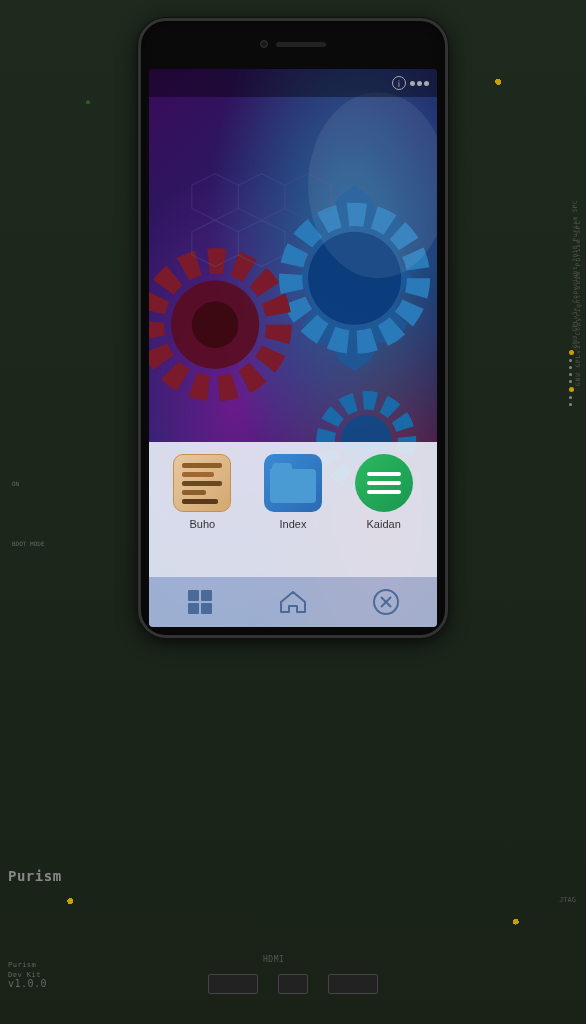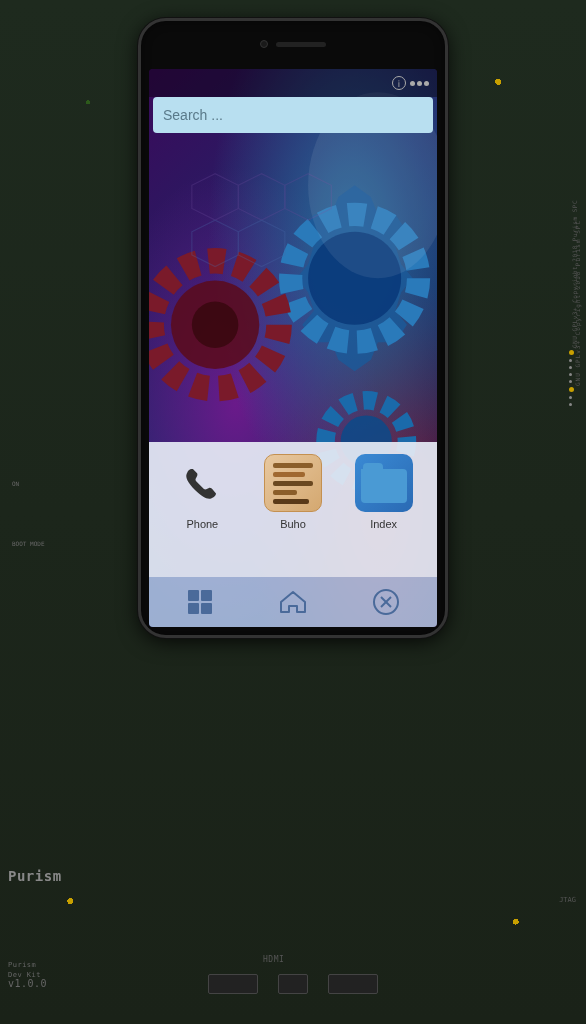--- a/index.html
+++ b/index.html
@@ -551,36 +551,25 @@
         <div class="info-dot">
           <span style="font-size:9px; color:#aaa;">ℹ</span>
         </div>
         <div style="display:flex; gap:2px;">
           <div style="width:5px;height:5px;background:#aaa;border-radius:50%;"></div>
           <div style="width:5px;height:5px;background:#aaa;border-radius:50%;"></div>
           <div style="width:5px;height:5px;background:#aaa;border-radius:50%;"></div>
         </div>
       </div>
 
-      <div class="search-bar">
-        <span class="search-text">Search ...</span>
-      </div>
 
       <div class="drawer-arrow"></div>
 
       <div class="app-tray">
 
-        <div class="app-item">
-          <div class="app-icon app-icon-phone">
-            <svg class="phone-svg" viewBox="0 0 60 60">
-              <path d="M15,10 C15,10 12,10 10,13 L8,17 C6,22 10,30 20,40 C30,50 38,54 43,52 L47,50 C50,48 50,45 50,45 L44,38 C44,38 42,36 40,37 L36,39 C36,39 34,40 32,38 L22,28 C20,26 21,24 21,24 L23,20 C24,18 23,16 23,16 L17,10 C17,10 16,10 15,10 Z" fill="#333" stroke="none"></path>
-            </svg>
-          </div>
-          <span class="app-label">Phone</span>
-        </div>
 
         <div class="app-item">
           <div class="app-icon app-icon-buho">
             <div class="buho-stripes">
               <div class="buho-stripe" style="background:#8b5e2a; width:100%;"></div>
               <div class="buho-stripe" style="background:#a06830; width:80%;"></div>
               <div class="buho-stripe" style="background:#6a4820; width:100%;"></div>
               <div class="buho-stripe" style="background:#8b5e2a; width:60%;"></div>
               <div class="buho-stripe" style="background:#5a3a18; width:90%;"></div>
             </div>
@@ -591,20 +580,30 @@
         <div class="app-item">
           <div class="app-icon app-icon-index">
             <div class="folder-icon">
               <div class="folder-tab"></div>
               <div class="folder-body"></div>
             </div>
           </div>
           <span class="app-label">Index</span>
         </div>
 
+        <div class="app-item">
+          <div class="app-icon app-icon-kaidan" style="border-radius:50%;">
+            <div class="kaidan-lines">
+              <div class="kaidan-line" style="width:34px;"></div>
+              <div class="kaidan-line" style="width:34px;"></div>
+              <div class="kaidan-line" style="width:34px;"></div>
+            </div>
+          </div>
+          <span class="app-label">Kaidan</span>
+        </div>
 
       </div>
 
       <div class="bottom-nav">
 
         <div class="nav-btn">
           <div class="grid-icon">
             <div class="grid-cell"></div>
             <div class="grid-cell"></div>
             <div class="grid-cell"></div>

